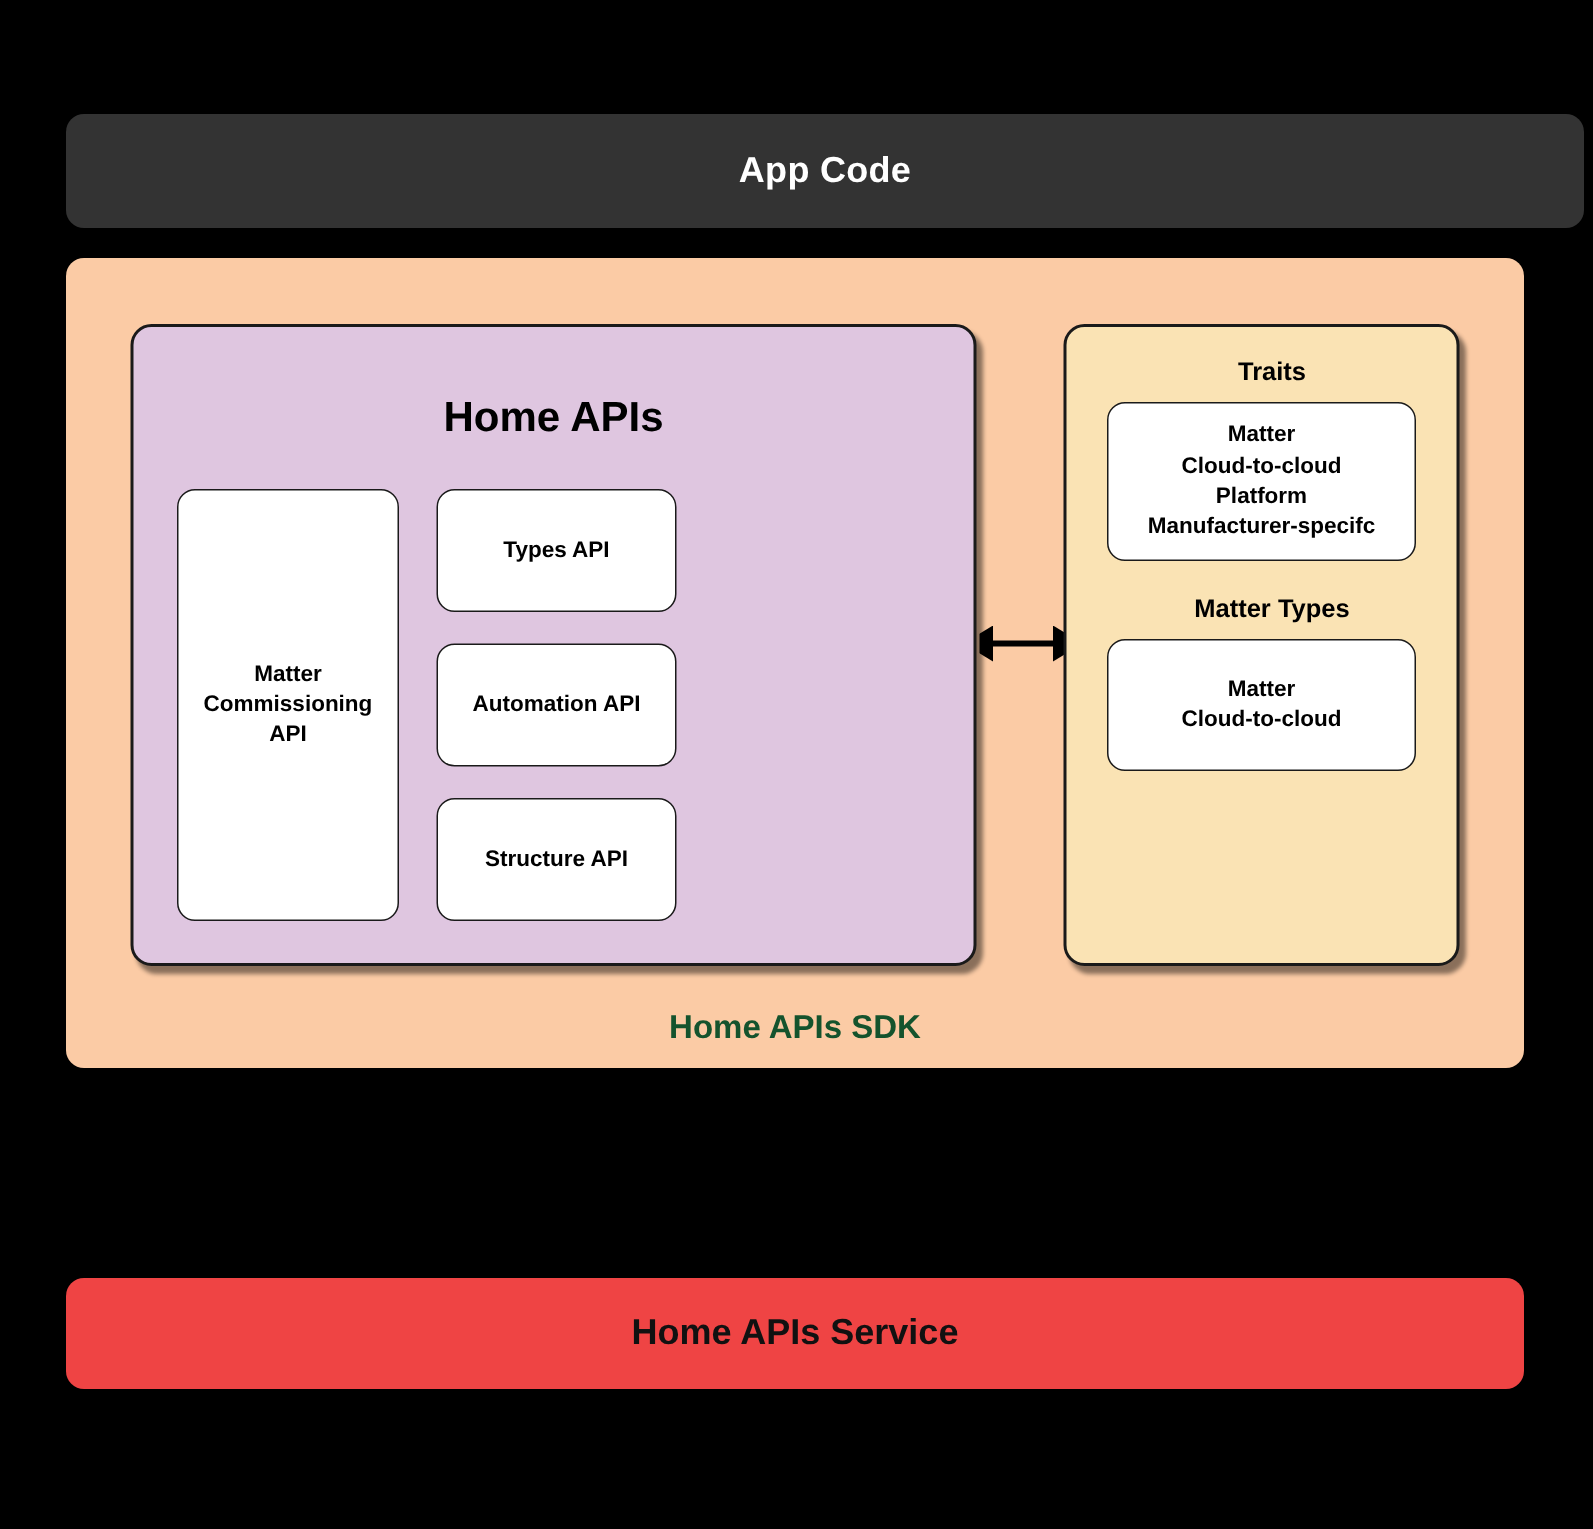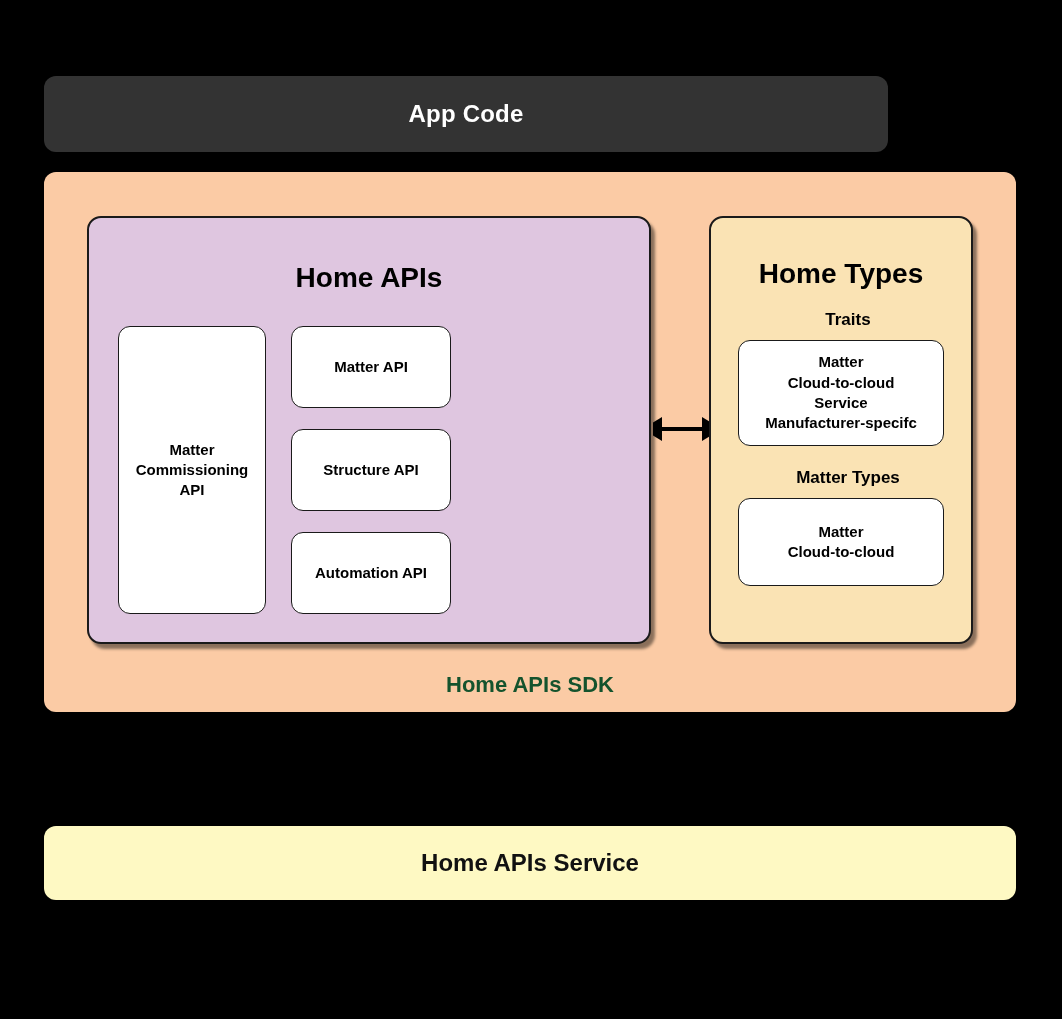--- a/index.html
+++ b/index.html
@@ -18,21 +18,21 @@
   .canvas {
     position: absolute;
     inset: 0;
   }
 
   
   .app-code-bar {
     position: absolute;
     left: 44px;
     top: 76px;
-    width: 844px;
+    width: 1012px;
     height: 76px;
     background: #333333;
     border-radius: 12px;
     display: flex;
     align-items: center;
     justify-content: center;
   }
   .app-code-label {
     color: #ffffff;
     font-size: 24px;
@@ -168,24 +168,24 @@
     left: 609px;
     top: 240px;
     width: 58px;
     height: 34px;
   }
 
   
   .service-bar {
     position: absolute;
     left: 44px;
-    top: 826px;
+    top: 852px;
     width: 972px;
     height: 74px;
-    background: #fef9c3;
+    background: #ef4444;
     border-radius: 12px;
     display: flex;
     align-items: center;
     justify-content: center;
   }
   .service-label {
     color: #111111;
     font-size: 24px;
     font-weight: bold;
   }
@@ -206,53 +206,52 @@
 
       <div class="api-row">
 
         <div class="api-box tall">
           <span>Matter<br>Commissioning<br>API</span>
         </div>
 
 
         <div class="api-stack">
           <div class="api-box small">
-            <span>Matter API</span>
+            <span>Types API</span>
+          </div>
+          <div class="api-box small">
+            <span>Automation API</span>
           </div>
           <div class="api-box small">
             <span>Structure API</span>
-          </div>
-          <div class="api-box small">
-            <span>Automation API</span>
           </div>
         </div>
 
       </div>
     </div>
 
     <svg class="connector-arrow" viewBox="0 0 58 34">
       <defs>
         <marker id="headL" markerWidth="6" markerHeight="6" refX="5" refY="3" orient="auto">
           <path d="M5,0 L5,6 L0,3 Z" fill="#000000"></path>
         </marker>
         <marker id="headR" markerWidth="6" markerHeight="6" refX="1" refY="3" orient="auto">
           <path d="M1,0 L1,6 L6,3 Z" fill="#000000"></path>
         </marker>
       </defs>
       <line x1="9" y1="17" x2="49" y2="17" stroke="#000000" stroke-width="4" marker-start="url(#headL)" marker-end="url(#headR)"></line>
     </svg>
 
     <div class="home-types-panel">
-      <div class="panel-title" style="margin-top:40px;">Home Types</div>
 
       <div class="types-section-title">Traits</div>
       <div class="types-box traits">
         <span>Matter</span>
         <span>Cloud-to-cloud</span>
-        <span>Service</span>
+        <span>Platform</span>
         <span>Manufacturer-specifc</span>
       </div>
 
       <div class="types-section-title" style="margin-top:22px;">Matter Types</div>
       <div class="types-box device">
         <span>Matter</span>
         <span>Cloud-to-cloud</span>
       </div>
     </div>
 

